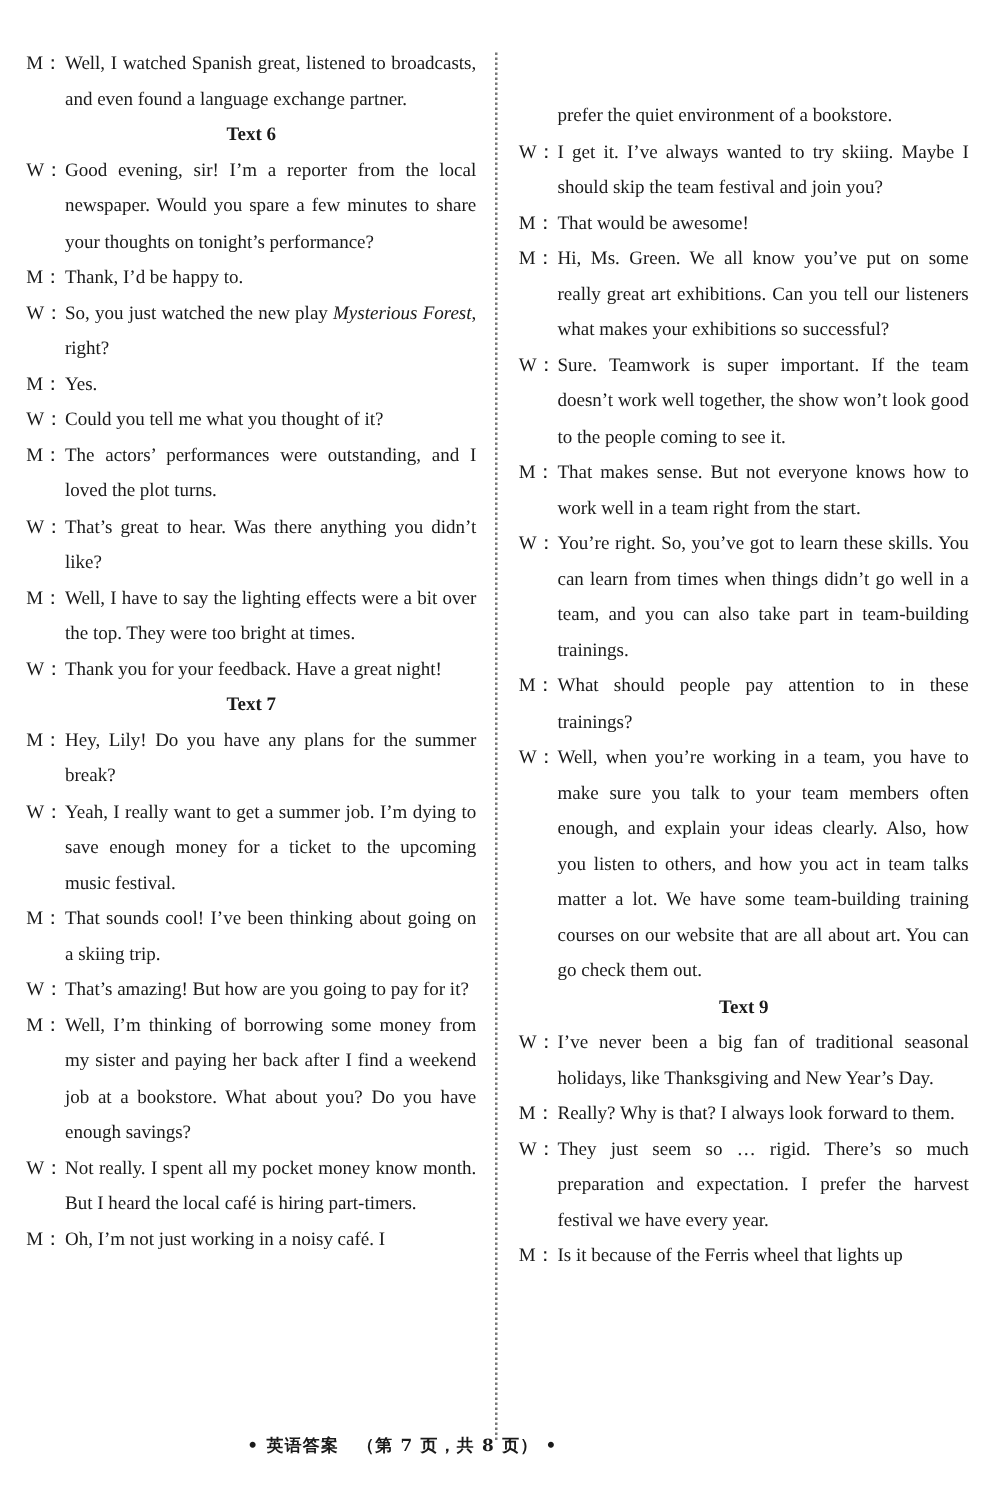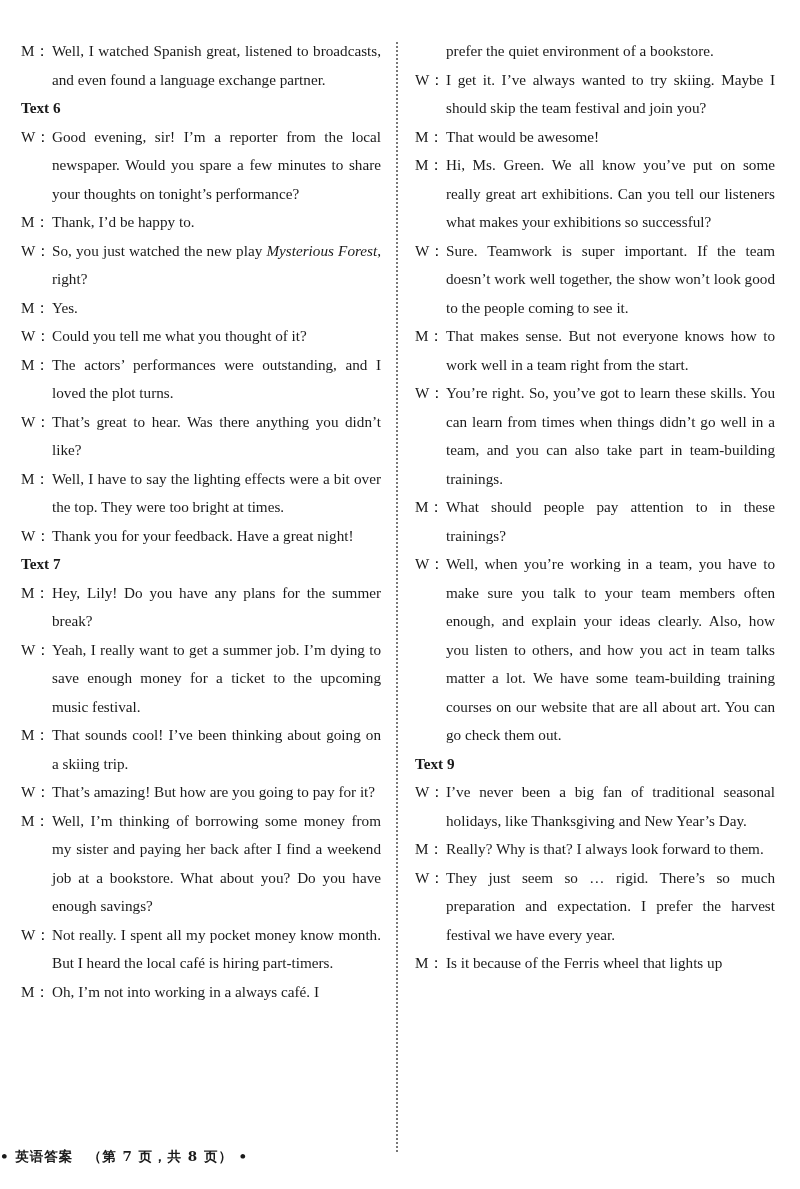--- a/index.html
+++ b/index.html
@@ -8,49 +8,50 @@
       font-family: "Liberation Serif", "DejaVu Serif", serif;
       color: #1a1a1a;
     }
     .col {
       position: absolute; top: 37px;
       width: 360px;
       font-size: 15.2px;
       line-height: 28.5px;
     }
     .col.left { left: 21px; }
-    .col.right { left: 415px; }
+    .col.right { left: 415px; margin-top: 42px; }
     .divider {
       position: absolute; left: 396px; top: 42px; height: 1110px;
       border-left: 2px dotted #777;
       width: 0;
     }
     .heading {
       font-weight: bold;
       font-family: "Liberation Serif", serif;
       height: 28.5px;
+      text-align: center;
     }
     .turn {
       display: flex;
       align-items: flex-start;
     }
     .spk {
       width: 31px; flex: 0 0 31px;
       white-space: nowrap;
     }
     .txt {
       flex: 1;
       text-align: justify;
       text-align-last: left;
     }
     .cont { padding-left: 31px; text-align: justify; text-align-last: left; }
     i { font-style: italic; }
     .footer {
       position: absolute; top: 1148px; left: 0; width: 644px;
-      text-align: left;
+      text-align: center;
       font-size: 13.5px;
       letter-spacing: 1px;
       font-family: "DejaVu Serif", serif;
       font-weight: bold;
     }
   </style>
 </head>
 <body>
 
 <div class="col left">
@@ -117,21 +118,21 @@
   <div class="turn">
     <span class="spk">M：</span>
     <span class="txt">Well, I’m thinking of borrowing some money from my sister and paying her back after I find a weekend job at a bookstore. What about you? Do you have enough savings?</span>
   </div>
   <div class="turn">
     <span class="spk">W：</span>
     <span class="txt">Not really. I spent all my pocket money know month. But I heard the local café is hiring part-timers.</span>
   </div>
   <div class="turn">
     <span class="spk">M：</span>
-    <span class="txt">Oh, I’m not into working in a always café. I</span>
+    <span class="txt">Oh, I’m not just working in a noisy café. I</span>
   </div>
 </div>
 
 <div class="divider"></div>
 
 <div class="col right">
   <div class="cont">prefer the quiet environment of a bookstore.</div>
   <div class="turn">
     <span class="spk">W：</span>
     <span class="txt">I get it. I’ve always wanted to try skiing. Maybe I should skip the team festival and join you?</span>

